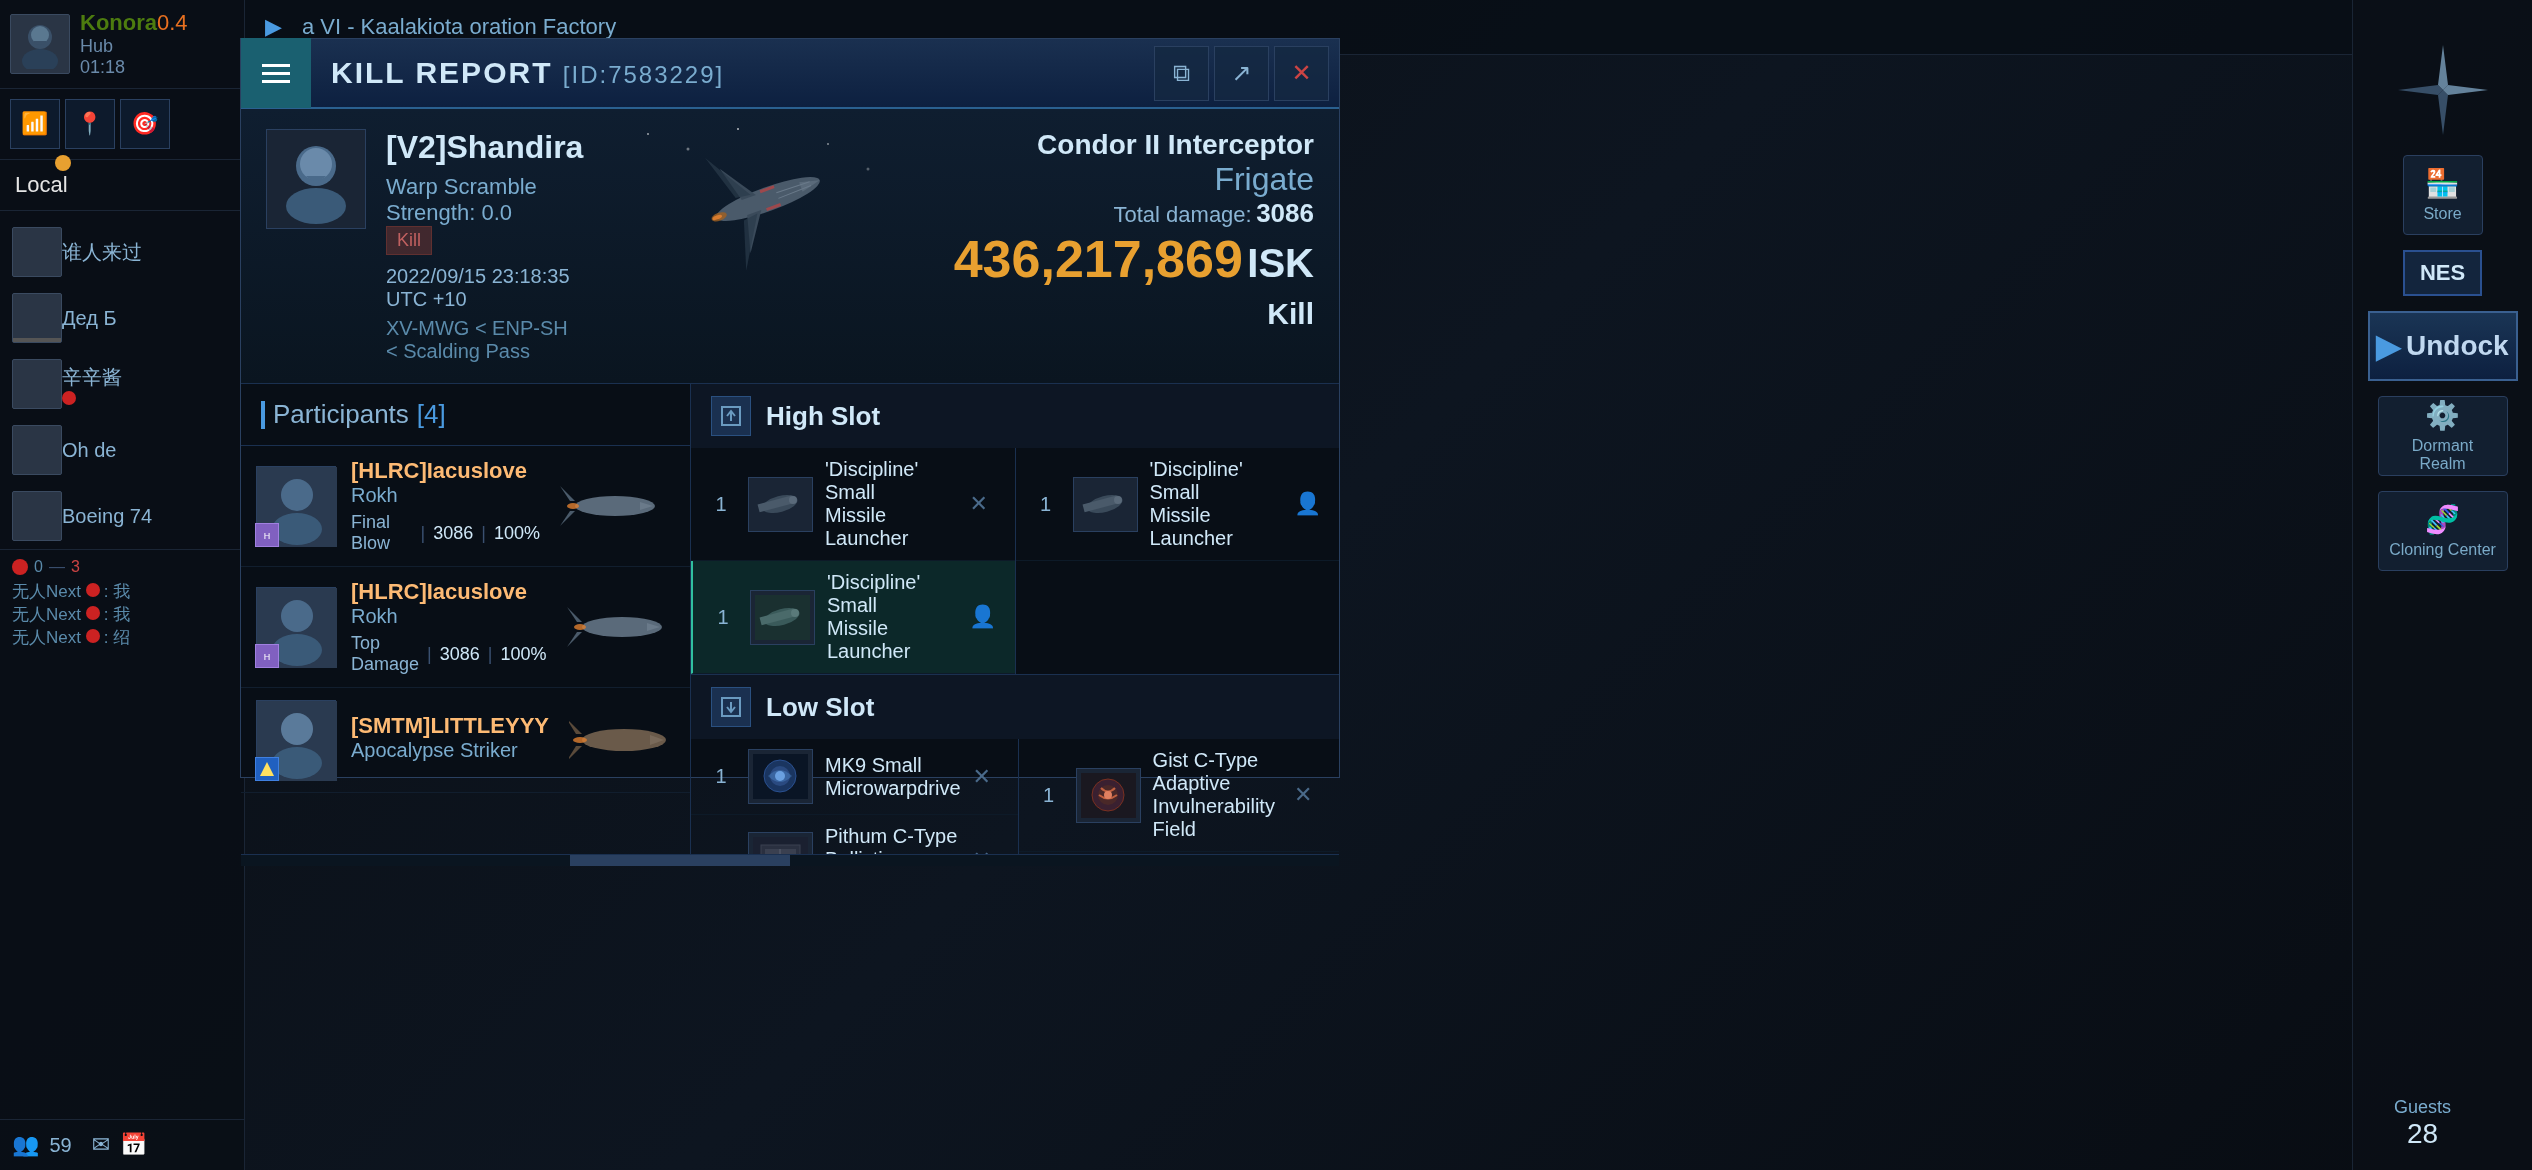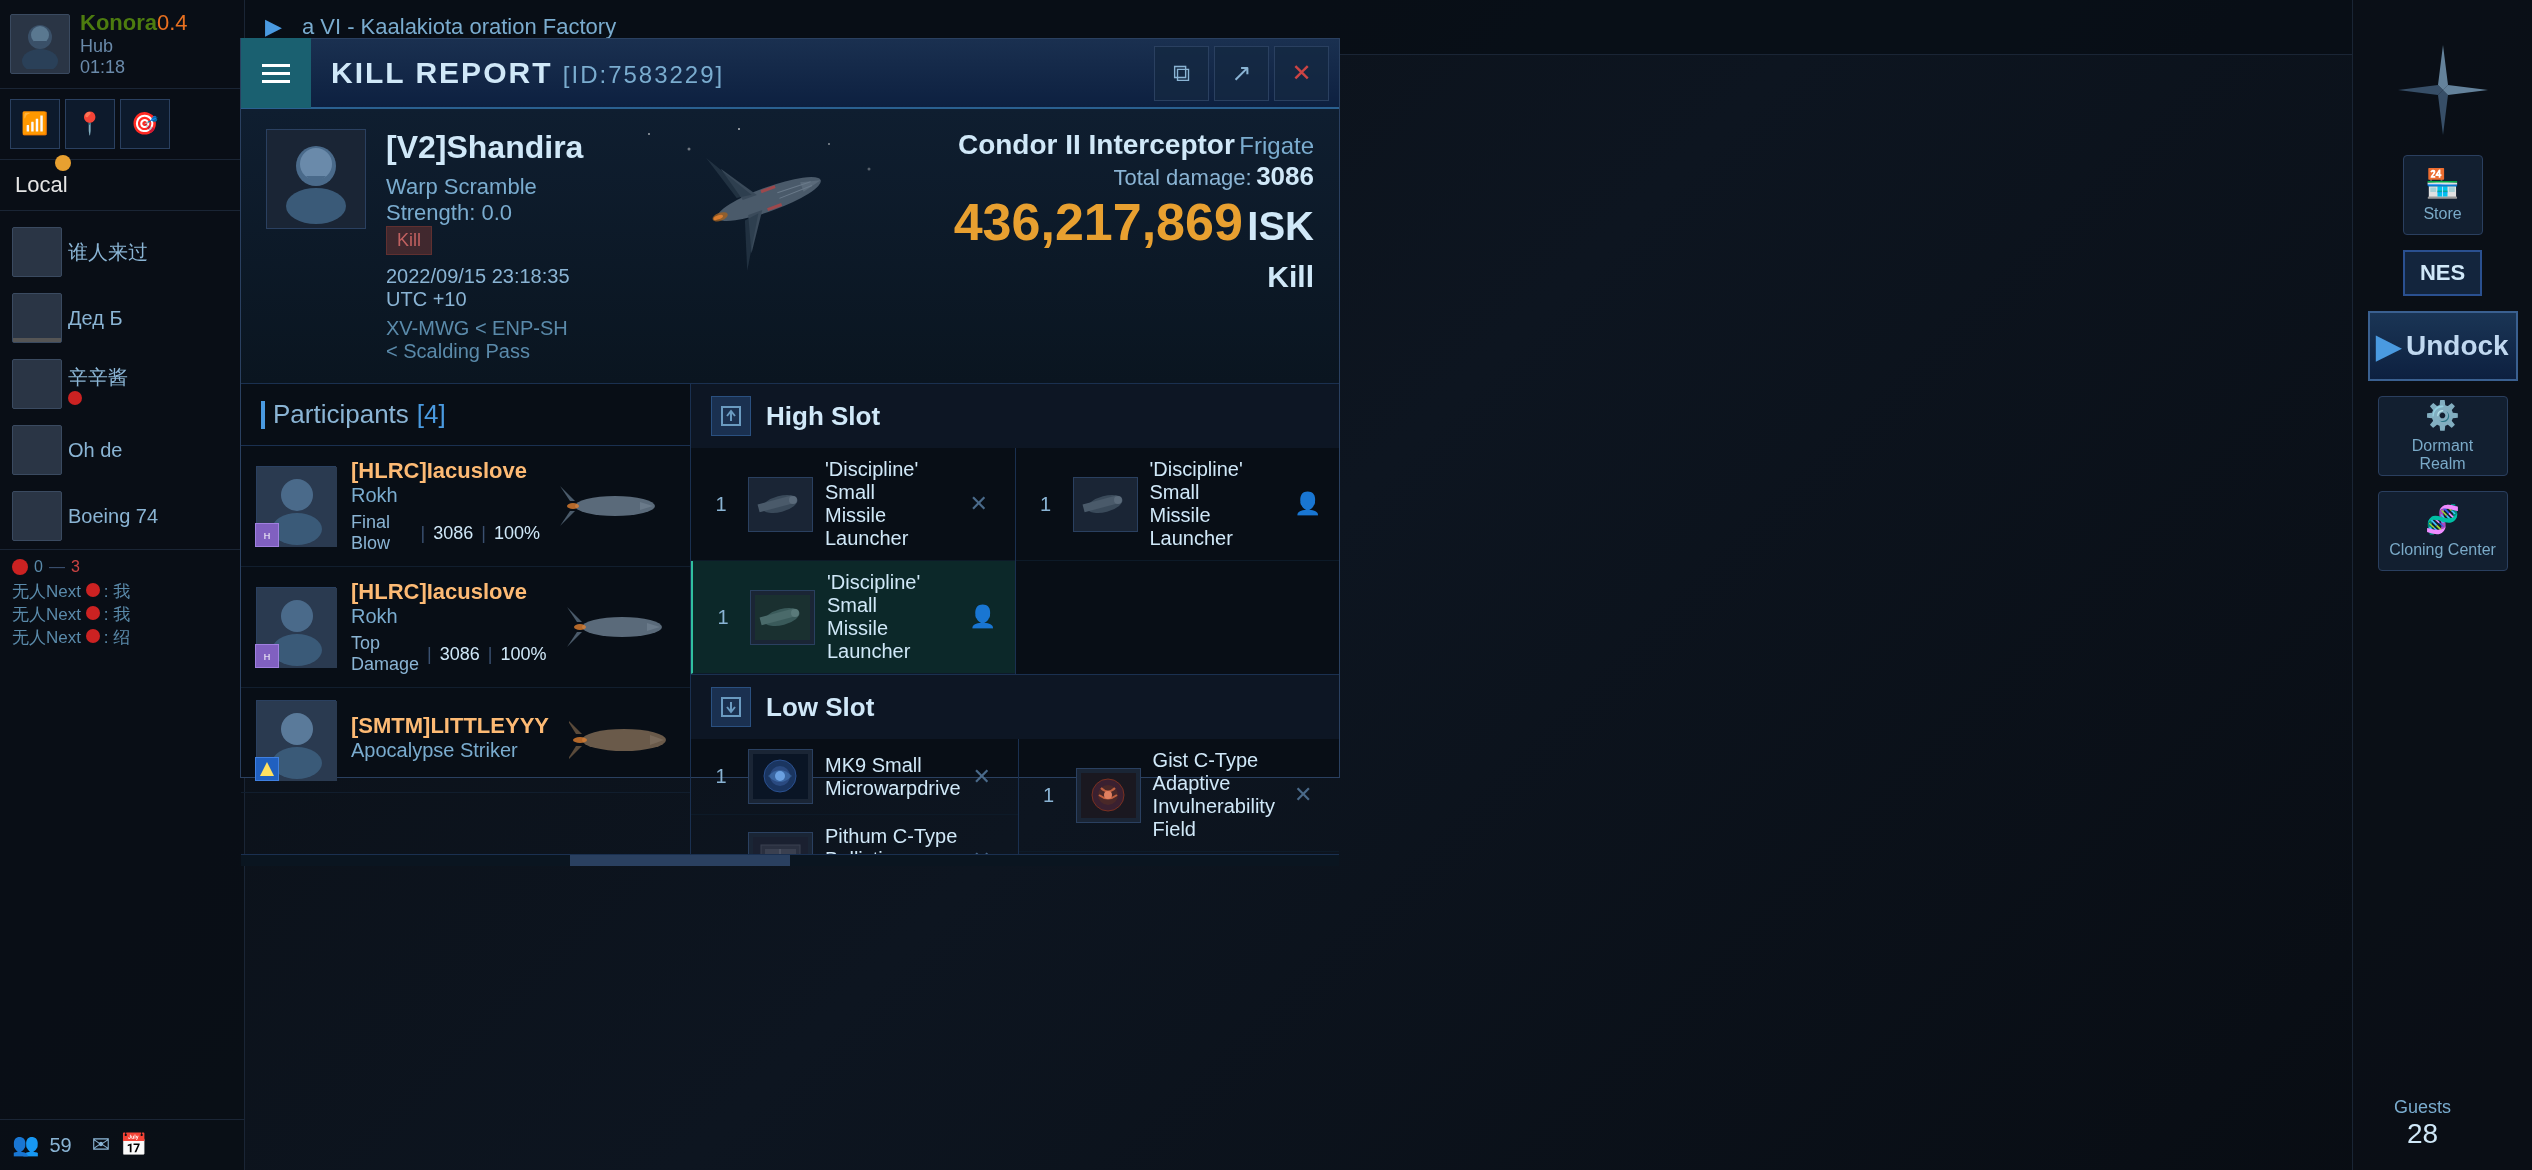--- a/index.html
+++ b/index.html
@@ -73,21 +73,21 @@
     }
 
     .chat-list {
       padding: 8px 0;
     }
 
     .chat-item {
       display: flex;
       align-items: center;
       padding: 8px 12px;
-      gap: 6px;
+      gap: 0;
       cursor: pointer;
     }
 
     .chat-avatar-small {
       width: 50px;
       height: 50px;
       background: #2a3545;
       border: 1px solid #3a4a60;
       border-radius: 2px;
       flex-shrink: 0;
@@ -367,21 +367,21 @@
     }
 
     .ship-type {
       color: #d0e8f8;
       font-size: 28px;
       font-weight: bold;
     }
 
     .ship-class {
       color: #7aaccf;
-      font-size: 24px;
+      font-size: 32px;
     }
 
     .total-damage-label {
       color: #8ab4d4;
       font-size: 22px;
     }
 
     .total-damage-value {
       color: #d0e8f8;
       font-size: 26px;

